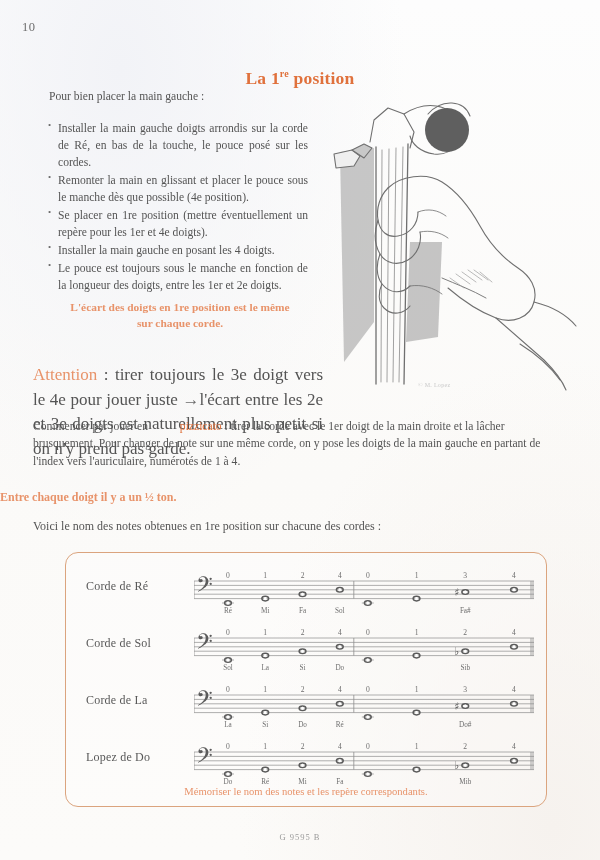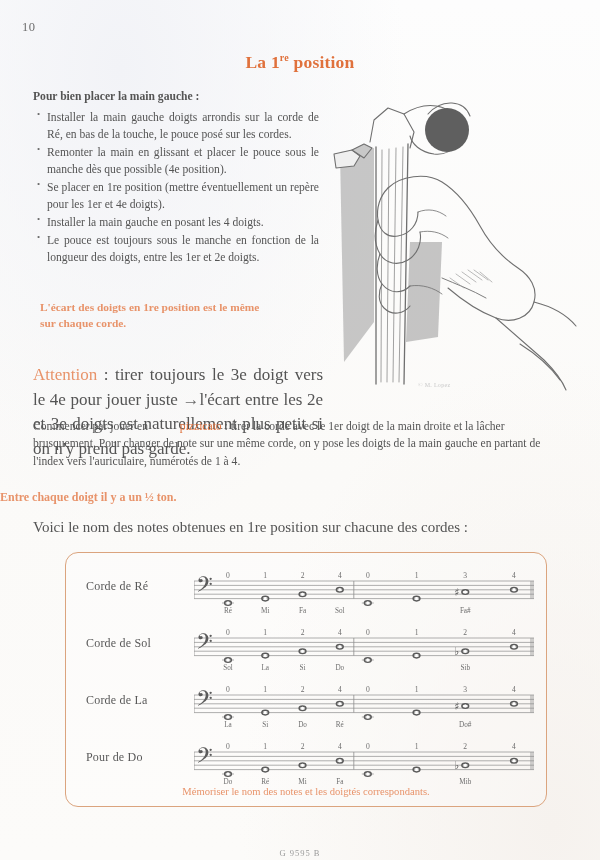--- a/index.html
+++ b/index.html
@@ -29,43 +29,43 @@
     left: 22px;
     top: 20px;
     font-size: 12.5px;
     color: #6d6d6d;
     letter-spacing: .5px;
     font-family: Liberation Serif, serif;
   }
   .title {
     position: absolute;
     left: 0; right: 0;
-    top: 52px;
+    top: 68px;
     text-align: center;
     font-size: 17.5px;
     font-weight: bold;
     color: #e0713c;
     letter-spacing: .2px;
   }
   .title sup { font-size: 10px; }
 
   
   .col-left {
     position: absolute;
     left: 33px;
     top: 88px;
     width: 290px;
     font-size: 11.6px;
     line-height: 1.47;
     color: #545454;
   }
-  .col-left .lead { margin: 0 0 3px 0; font-weight: bold; }
+  .col-left .lead { margin: 0 0 3px 16px; }
   ul.bullets {
     list-style: none;
-    margin: 4px;
+    margin: 15px;
     padding: 0;
   }
   ul.bullets li {
     position: relative;
     padding-left: 10px;
     margin-bottom: 1px;
     text-align: justify;
   }
   ul.bullets li::before {
     content: "\2022";
@@ -75,20 +75,21 @@
     font-size: 9px;
     color: #6b6b6b;
   }
   sup { font-size: 0.68em; vertical-align: super; }
 
   .rule-box {
     position: absolute;
     left: 40px;
     top: 300px;
     width: 280px;
+    text-align: center;
     color: #e8936a;
     font-weight: bold;
     font-size: 11.4px;
     line-height: 1.38;
   }
   .attention {
     position: absolute;
     left: 33px;
     top: 348px;
     width: 290px;
@@ -136,21 +137,21 @@
     left: 0; right: 0;
     top: 490px;
     font-size: 12px;
     font-weight: bold;
     color: #e8936a;
   }
   .para-voici {
     position: absolute;
     left: 33px;
     top: 519px;
-    font-size: 15px;
+    font-size: 12px;
     color: #545454;
   }
 
   
   .music-box {
     position: absolute;
     left: 65px;
     top: 552px;
     width: 480px;
     height: 253px;
@@ -192,21 +193,20 @@
   }
 
   .footer {
     position: absolute;
     left: 0; right: 0;
     top: 832px;
     text-align: center;
     font-size: 8.5px;
     color: #9b9b9b;
     letter-spacing: 1px;
-    margin-top: 16px;
   }
 
   text.fing { font-family: "Liberation Serif", serif; font-size: 7.6px; fill: #6e6e6e; }
   text.noten { font-family: "Liberation Serif", serif; font-size: 7.2px; fill: #6e6e6e; }
   text.clef { font-family: "DejaVu Sans", sans-serif; font-size: 26px; fill: #5b5b5b; }
   text.acc  { font-family: "DejaVu Sans", sans-serif; font-size: 11px; fill: #5b5b5b; }
 </style>
 </head>
 <body>
 
@@ -448,21 +448,21 @@
           <text x="260.26666666666665" y="35" class="acc">♯</text>
           <text x="271.26666666666665" y="17" class="fing" text-anchor="middle">3</text>
           <text x="271.26666666666665" y="52" class="noten" text-anchor="middle">Do#</text>
           <ellipse cx="320" cy="28.799999999999997" rx="3.4" ry="2.3" fill="none" stroke="#5b5b5b" stroke-width="1.5"></ellipse>
           <ellipse cx="320" cy="28.799999999999997" rx="1.3" ry="1.5" fill="#ffffff" stroke="none"></ellipse>
           <text x="320" y="17" class="fing" text-anchor="middle">4</text>
         </svg>
       </div>
   </div>
   <div class="staff-row" style="top:179px">
-    <div class="staff-label">Pour de Do</div>
+    <div class="staff-label">Lopez de Do</div>
     <div class="staff-svg">
         <svg viewBox="0 0 340 56" width="340" height="56">
           <line x1="0" y1="20" x2="340" y2="20" stroke="#8e8e8e" stroke-width="0.7"></line>
           <line x1="0" y1="24.4" x2="340" y2="24.4" stroke="#8e8e8e" stroke-width="0.7"></line>
           <line x1="0" y1="28.8" x2="340" y2="28.8" stroke="#8e8e8e" stroke-width="0.7"></line>
           <line x1="0" y1="33.2" x2="340" y2="33.2" stroke="#8e8e8e" stroke-width="0.7"></line>
           <line x1="0" y1="37.6" x2="340" y2="37.6" stroke="#8e8e8e" stroke-width="0.7"></line>
           <text x="2" y="34.519999999999996" class="clef">𝄢</text>
           <line x1="0" y1="20" x2="0" y2="37.6" stroke="#8e8e8e" stroke-width="0.8"></line>
           <line x1="339" y1="20" x2="339" y2="37.6" stroke="#8e8e8e" stroke-width="0.8"></line>
@@ -496,16 +496,16 @@
           <ellipse cx="271.26666666666665" cy="33.2" rx="1.3" ry="1.5" fill="#ffffff" stroke="none"></ellipse>
           <text x="260.26666666666665" y="37.2" class="acc">♭</text>
           <text x="271.26666666666665" y="17" class="fing" text-anchor="middle">2</text>
           <text x="271.26666666666665" y="52" class="noten" text-anchor="middle">Mib</text>
           <ellipse cx="320" cy="28.799999999999997" rx="3.4" ry="2.3" fill="none" stroke="#5b5b5b" stroke-width="1.5"></ellipse>
           <ellipse cx="320" cy="28.799999999999997" rx="1.3" ry="1.5" fill="#ffffff" stroke="none"></ellipse>
           <text x="320" y="17" class="fing" text-anchor="middle">4</text>
         </svg>
       </div>
   </div>
-  <div class="box-caption">Mémoriser le nom des notes et les doigtés correspondants.</div>
+  <div class="box-caption">Mémoriser le nom des notes et les repère correspondants.</div>
 </div>
 
 <div class="footer">G 9595 B</div>
 
 </body></html>

